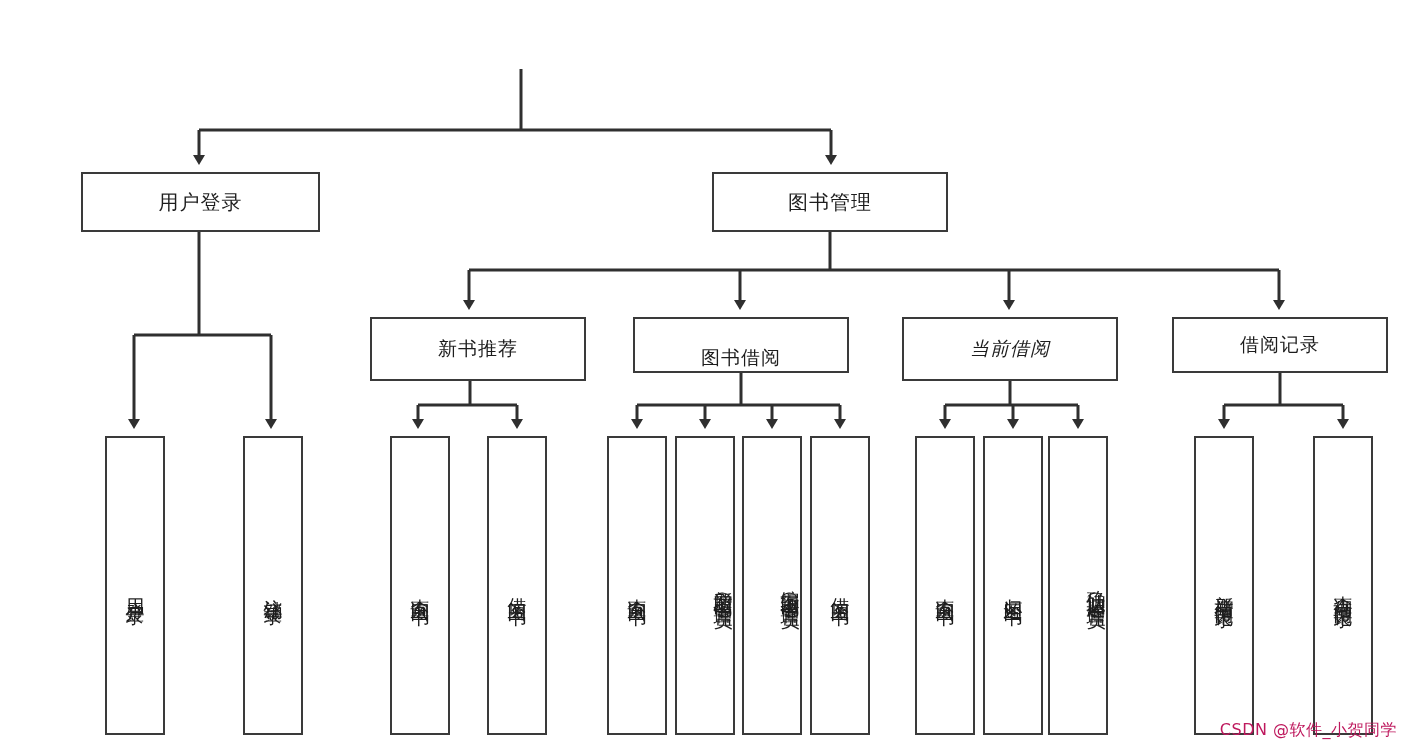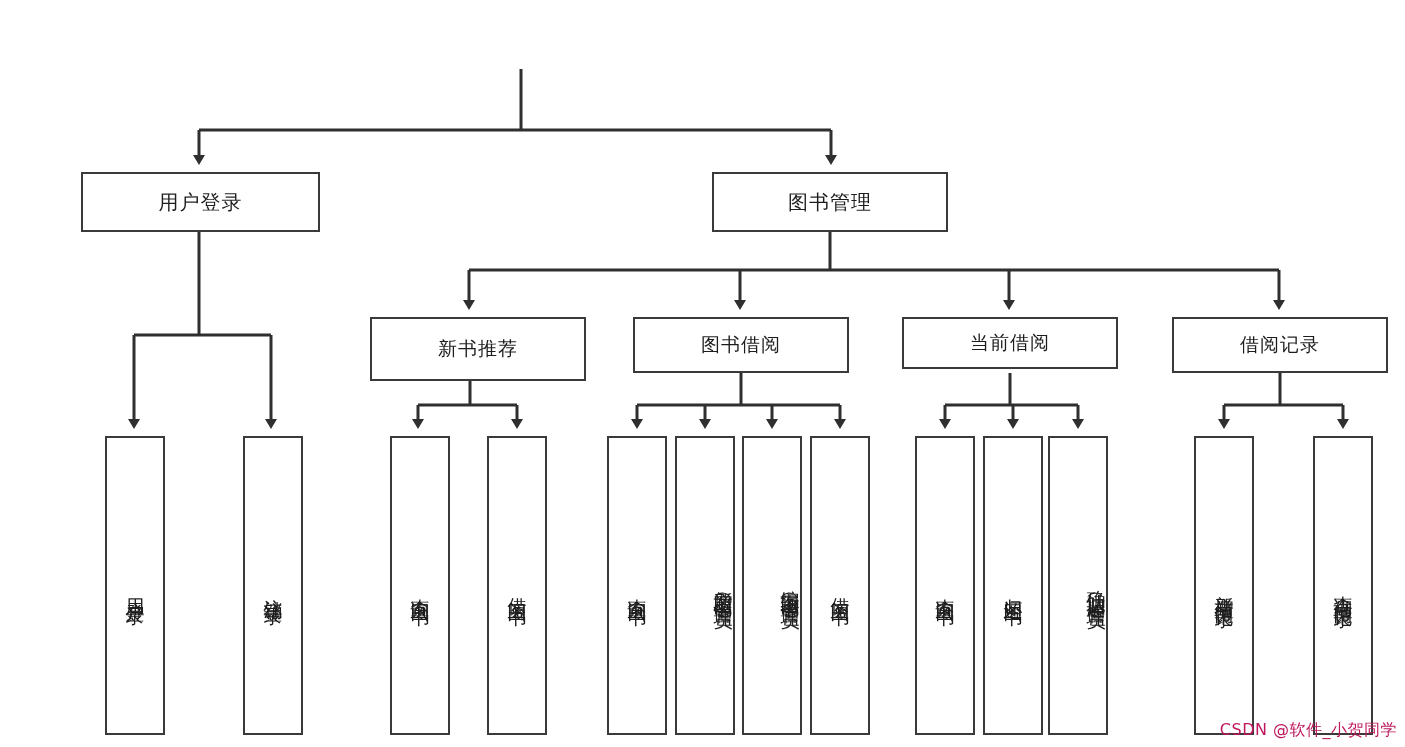--- a/index.html
+++ b/index.html
@@ -111,24 +111,24 @@
   <div class="node level2" style="left:81px;top:172px;width:239px;height:60px;">
     <span>用户登录</span>
   </div>
   <div class="node level2" style="left:712px;top:172px;width:236px;height:60px;">
     <span>图书管理</span>
   </div>
 
   <div class="node level3" style="left:362px;top:317px;width:216px;height:64px;margin-left:8px;">
     <span>新书推荐</span>
   </div>
-  <div class="node level3" style="left:633px;top:317px;width:216px;height:56px;">
+  <div class="node level3" style="left:633px;top:317px;width:216px;height:56px;align-items:flex-end;">
     <span>图书借阅</span>
   </div>
-  <div class="node level3" style="left:902px;top:317px;width:216px;height:52px;">
+  <div class="node level3" style="left:902px;top:317px;width:216px;height:64px;font-style:italic;">
     <span>当前借阅</span>
   </div>
   <div class="node level3" style="left:1172px;top:317px;width:216px;height:56px;">
     <span>借阅记录</span>
   </div>
 
   <div class="node leaf mid" style="left:105px;top:436px;width:60px;height:299px;">
     <span class="leaf-text">用户登录</span>
   </div>
   <div class="node leaf mid" style="left:243px;top:436px;width:60px;height:299px;">

